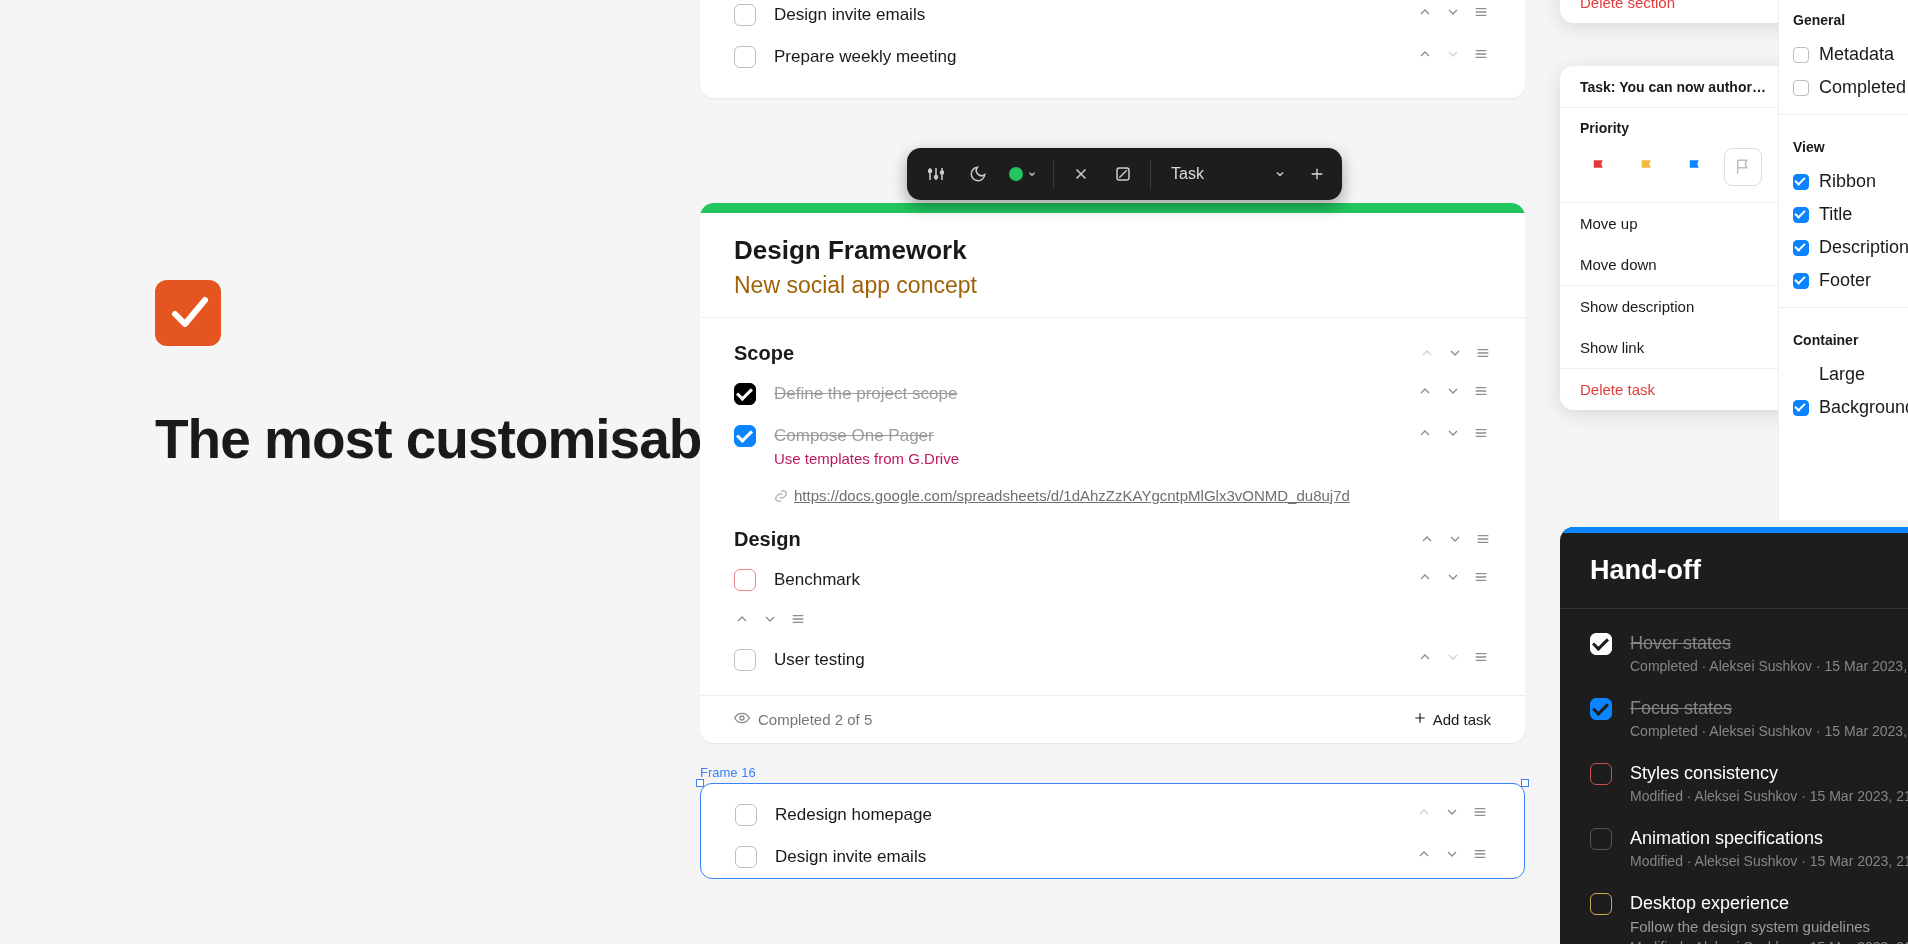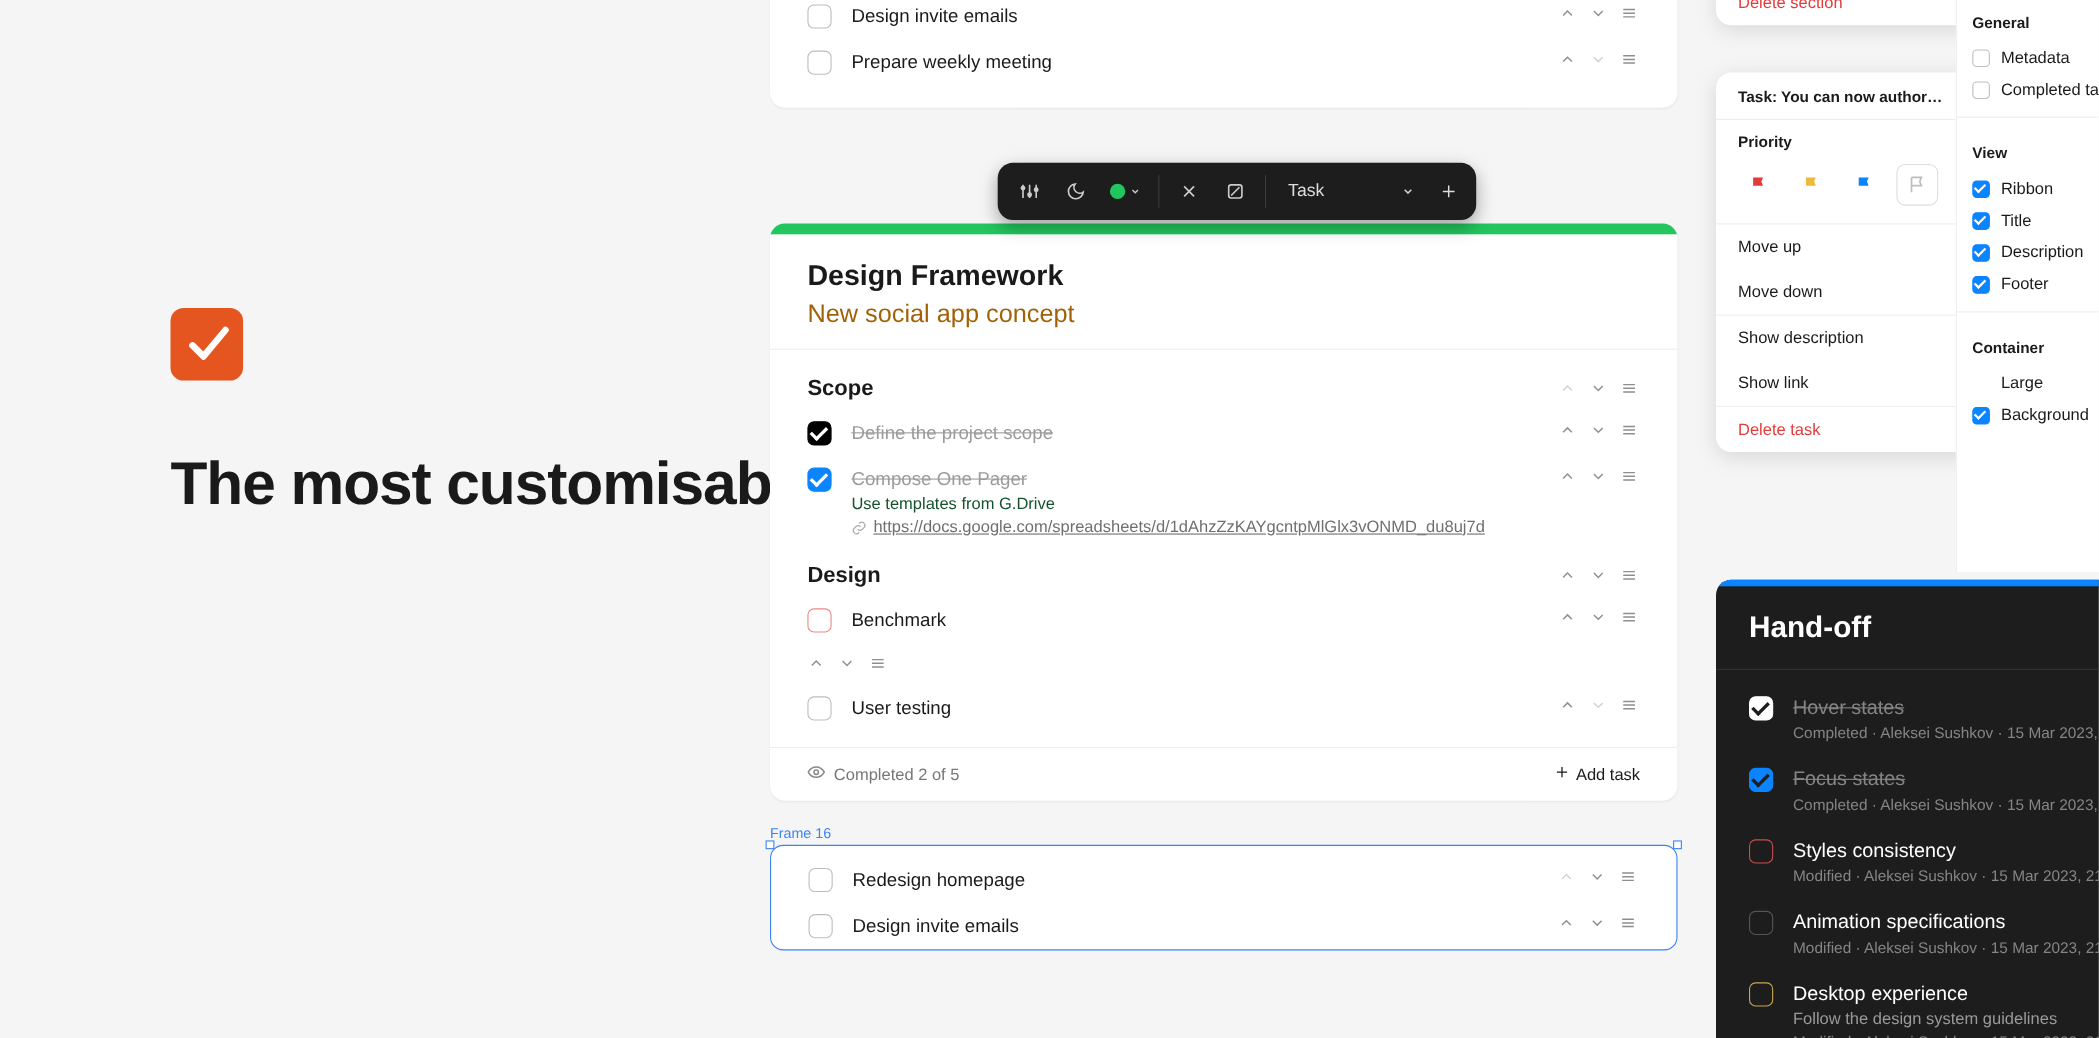--- a/index.html
+++ b/index.html
@@ -60,20 +60,21 @@
   border-top: 1px solid #eee;
   display:flex; justify-content:space-between; align-items:center;
   padding: 14px 34px;
   font-size: 15px; color:#777;
 }
 .card-footer .right { color:#1a1a1a; display:flex; align-items:center; gap:6px; cursor:pointer; }
 
 .section-head {
   display:flex; align-items:center; justify-content:space-between;
   padding: 14px 0 8px;
+  text-align: right;
 }
 .section-head h3 { font-size: 20px; font-weight:700; }
 
 .task-row {
   display:flex; align-items:flex-start; justify-content:space-between;
   padding: 10px 0;
 }
 .task-left { display:flex; gap:18px; align-items:flex-start; flex:1; }
 .chk {
   width:22px; height:22px; border-radius:6px;
@@ -84,22 +85,22 @@
 .chk.blue  { background:#0a84ff; border-color:#0a84ff; }
 .chk.red   { border-color:#f08686; }
 .chk.yellow{ border-color:#f0cf6a; }
 .chk.check::after {
   content:""; position:absolute; left:5px; top:1px;
   width:6px; height:12px; border:solid #fff;
   border-width:0 3px 3px 0; transform:rotate(45deg);
 }
 .task-text { font-size:17px; padding-top:1px; }
 .task-text.struck { text-decoration:line-through; color:#9b9b9b; }
-.task-note { font-size:15px; color:#14532d; margin-top:4px; }
-.task-link { font-size:15px; color:#6f6f6f; text-decoration:underline; margin-top:4px; display:flex; gap:6px; align-items:center; cursor:pointer; }
+.task-note { font-size:15px; color:#be185d; margin-top:4px; }
+.task-link { font-size:15px; color:#6f6f6f; text-decoration:underline; margin-top:20px; display:flex; gap:6px; align-items:center; cursor:pointer; }
 .task-link .linkicon { width:14px; height:14px; opacity:.6; }
 
 .row-ctrls { display:flex; gap:10px; align-items:center; }
 .row-ctrls .ic { width:18px; height:18px; opacity:.55; cursor:pointer; }
 .row-ctrls .ic.dis { opacity:.22; cursor:default; }
 
 
 .frame-sel {
   margin-top: 40px;
   position: relative;
@@ -185,21 +186,21 @@
   width:130px;
   background:#fff;
   border-left:1px solid #eee;
   height:540px;
   padding: 18px 0 0 14px;
   overflow: hidden;
 }
 .settings .group-label { font-weight:700; font-size:14px; padding: 14px 0 10px; }
 .settings .opt {
   display:flex; align-items:center; gap:10px;
-  padding:6px 0; font-size:15px;
+  padding:6px 0; font-size:18px;
   cursor:pointer;
   white-space: nowrap;
 }
 .settings .sqchk {
   width:16px; height:16px; border-radius:4px;
   border:1.5px solid #bdbdbd; flex-shrink:0; position:relative;
 }
 .settings .sqchk.on { background:#0a84ff; border-color:#0a84ff; }
 .settings .sqchk.on::after {
   content:""; position:absolute; left:3px; top:0px;

